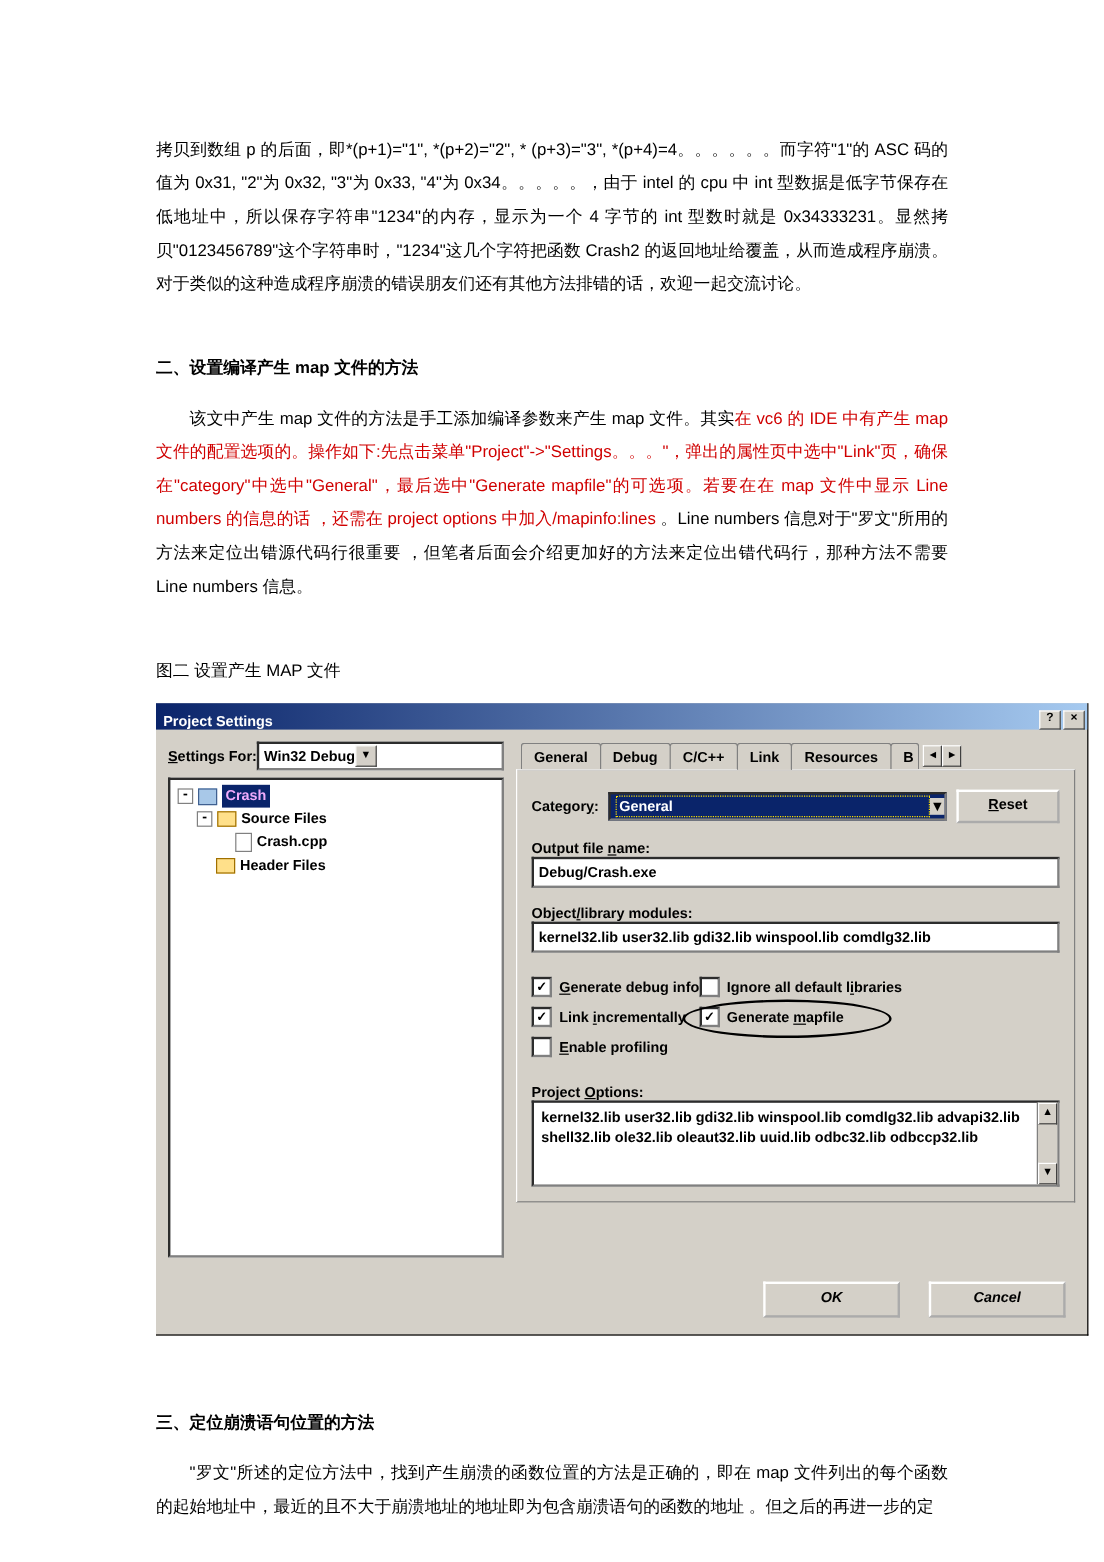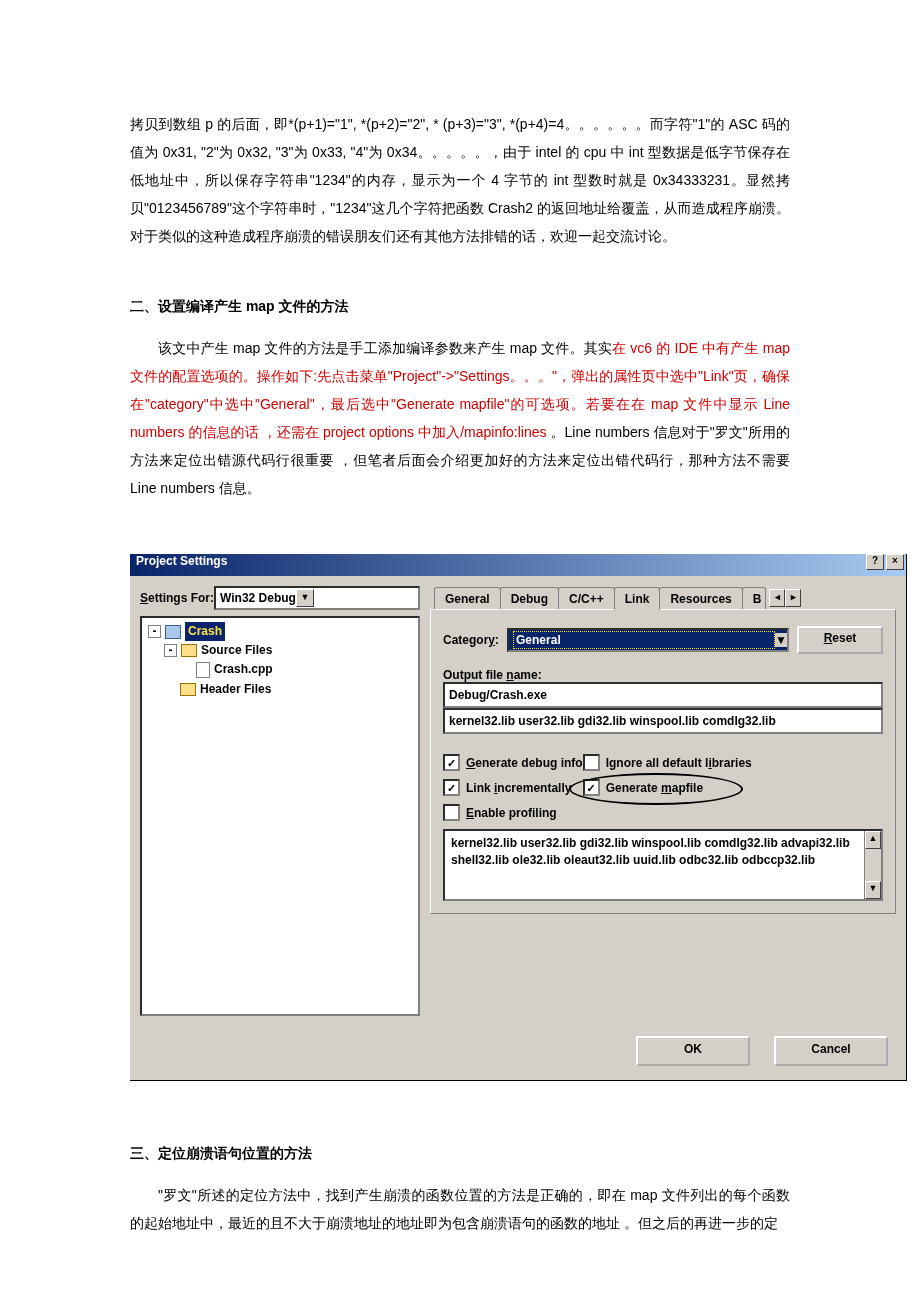--- a/index.html
+++ b/index.html
@@ -33,21 +33,21 @@
     font-family: Tahoma, Arial, sans-serif;
     font-size: 12px;
     color: #000;
     border-right: 1px solid #000;
     border-bottom: 1px solid #000;
   }
   .titlebar {
     height: 22px;
     background: linear-gradient(to right, #0a246a, #a6caf0);
     display: flex;
-    align-items: flex-start;
+    align-items: flex-end;
     justify-content: space-between;
     padding: 0 2px 0 6px;
     color: #fff;
     font-weight: bold;
   }
   .titlebar-btns { display: flex; gap: 2px; }
   .titlebar-btn {
     width: 16px; height: 14px;
     background: #d4d0c8;
     border: 1px solid #fff;
@@ -91,21 +91,21 @@
     border: 2px inset #808080;
     height: 388px;
     padding: 4px 6px;
     font-weight: bold;
     line-height: 1.6;
   }
   .tree-row { display: flex; align-items: center; gap: 4px; white-space: nowrap;}
   .tw { display:inline-block; width:11px; height:11px; border:1px solid #808080; text-align:center; line-height:9px; font-size:10px; font-family:monospace; background:#fff;}
   .folder { width:14px; height:11px; background:#ffe08a; border:1px solid #a07000; display:inline-block;}
   .fileicon { width:12px; height:14px; background:#fff; border:1px solid #808080; display:inline-block; position:relative;}
-  .proj-sel { background:#0a246a; color:#fde047; padding:0 3px; }
+  .proj-sel { background:#0a246a; color:#f0abfc; padding:0 3px; }
   .projicon{ width:14px; height:12px; background:#a8c8e8; border:1px solid #406090; display:inline-block;}
 
   .right-pane { flex:1; position: relative; }
   .tabs { display:flex; align-items:flex-end; border-bottom:1px solid #808080; gap:0; padding-left:4px; font-weight:bold; }
   .tab {
     padding: 4px 10px 3px 10px;
     border:1px solid #808080; border-bottom:none;
     border-top-left-radius:3px; border-top-right-radius:3px;
     background:#d4d0c8;
     margin-right:-1px;
@@ -142,41 +142,42 @@
     background:#fff; border:2px inset #808080; padding:4px 6px; font-weight:bold;
     height:60px; position:relative; line-height:1.4;
   }
   .vsb { position:absolute; right:0; top:0; bottom:0; width:16px; background:#d4d0c8; border-left:1px solid #808080; display:flex; flex-direction:column; justify-content:space-between;}
   .vsb .sbbtn{ height:16px; background:#d4d0c8; border:1px solid #fff; border-right-color:#404040; border-bottom-color:#404040; font-size:9px; text-align:center;}
   .dlg-footer {
     display:flex; justify-content:flex-end; gap:24px; padding:10px 18px 14px 0;
   }
   .dlg-btn {
     width:110px; height:26px; background:#d4d0c8;
-    border:2px outset #fff; font-weight:bold; text-align:center; line-height:22px;
+    border:2px outset #fff; font-weight:bold; text-align:center; line-height:22px;font-style:italic;
   }
   .u { text-decoration: underline; }
 </style>
 </head>
 <body>
 
 <div class="page">
 
   <p class="para">拷贝到数组 p 的后面，即*(p+1)="1", *(p+2)="2", * (p+3)="3", *(p+4)=4。。。。。。而字符"1"的 ASC 码的值为 0x31, "2"为 0x32, "3"为 0x33, "4"为 0x34。。。。。，由于 intel 的 cpu 中 int 型数据是低字节保存在低地址中，所以保存字符串"1234"的内存，显示为一个 4 字节的 int 型数时就是 0x34333231。显然拷贝"0123456789"这个字符串时，"1234"这几个字符把函数 Crash2 的返回地址给覆盖，从而造成程序崩溃。对于类似的这种造成程序崩溃的错误朋友们还有其他方法排错的话，欢迎一起交流讨论。</p>
 
   <div class="space"></div>
 
   <p class="para bold">二、设置编译产生 map 文件的方法</p>
 
   <p class="para indent">
     <span>该文中产生 map 文件的方法是手工添加编译参数来产生 map 文件。其实</span><span class="red">在 vc6 的 IDE 中有产生 map 文件的配置选项的</span><span class="red">。操作如下:先点击菜单"Project"-&gt;"Settings。。。"，弹出的属性页中选中"Link"页，确保在"category"中选中"General"，最后选中"Generate mapfile"的可选项。若要在在 map 文件中显示 Line numbers 的信息的话 ，还需在 project options 中加入/mapinfo:lines </span><span>。Line numbers 信息对于"罗文"所用的方法来定位出错源代码行很重要 ，但笔者后面会介绍更加好的方法来定位出错代码行，那种方法不需要 Line numbers 信息。</span>
   </p>
 
   <div class="space"></div>
 
+  <p class="para">图二 设置产生 MAP 文件</p>
 
   <div class="dialog">
     <div class="titlebar">
       <span>Project Settings</span>
       <div class="titlebar-btns">
         <div class="titlebar-btn">?</div>
         <div class="titlebar-btn">×</div>
       </div>
     </div>
 
@@ -232,20 +233,21 @@
             <div class="sel-combo">
               <span class="sel-text">General</span>
               <span class="arrow" style="background:#d4d0c8;">▼</span>
             </div>
             <div class="reset-btn"><span class="u">R</span>eset</div>
           </div>
 
           <div class="field-label">Output file <span class="u">n</span>ame:</div>
           <div class="textbox">Debug/Crash.exe</div>
 
+          <div class="field-label">Object<span class="u">/</span>library modules:</div>
           <div class="textbox">kernel32.lib user32.lib gdi32.lib winspool.lib comdlg32.lib</div>
 
           <div class="two-col" style="margin-top:12px;">
             <div>
               <div class="chk-row">
                   <span class="chk checked"></span>
                   <span><span class="u">G</span>enerate debug info</span>
                 </div>
               <div class="chk-row">
                   <span class="chk checked"></span>
@@ -262,20 +264,21 @@
                   <span>Ignore all default l<span class="u">i</span>braries</span>
                 </div>
               <div class="chk-row" style="position:relative;">
                 <span class="chk checked"></span>
                   <span>Generate <span class="u">m</span>apfile</span>
                 <div class="circle-mark" style="left:-14px; top:-6px; width:170px; height:28px;"></div>
               </div>
             </div>
           </div>
 
+          <div class="field-label">Project <span class="u">O</span>ptions:</div>
           <div class="multibox">
             <span>kernel32.lib user32.lib gdi32.lib winspool.lib comdlg32.lib advapi32.lib shell32.lib ole32.lib oleaut32.lib uuid.lib odbc32.lib odbccp32.lib</span>
             <div class="vsb">
               <div class="sbbtn">▲</div>
               <div class="sbbtn">▼</div>
             </div>
           </div>
         </div>
       </div>
     </div>

